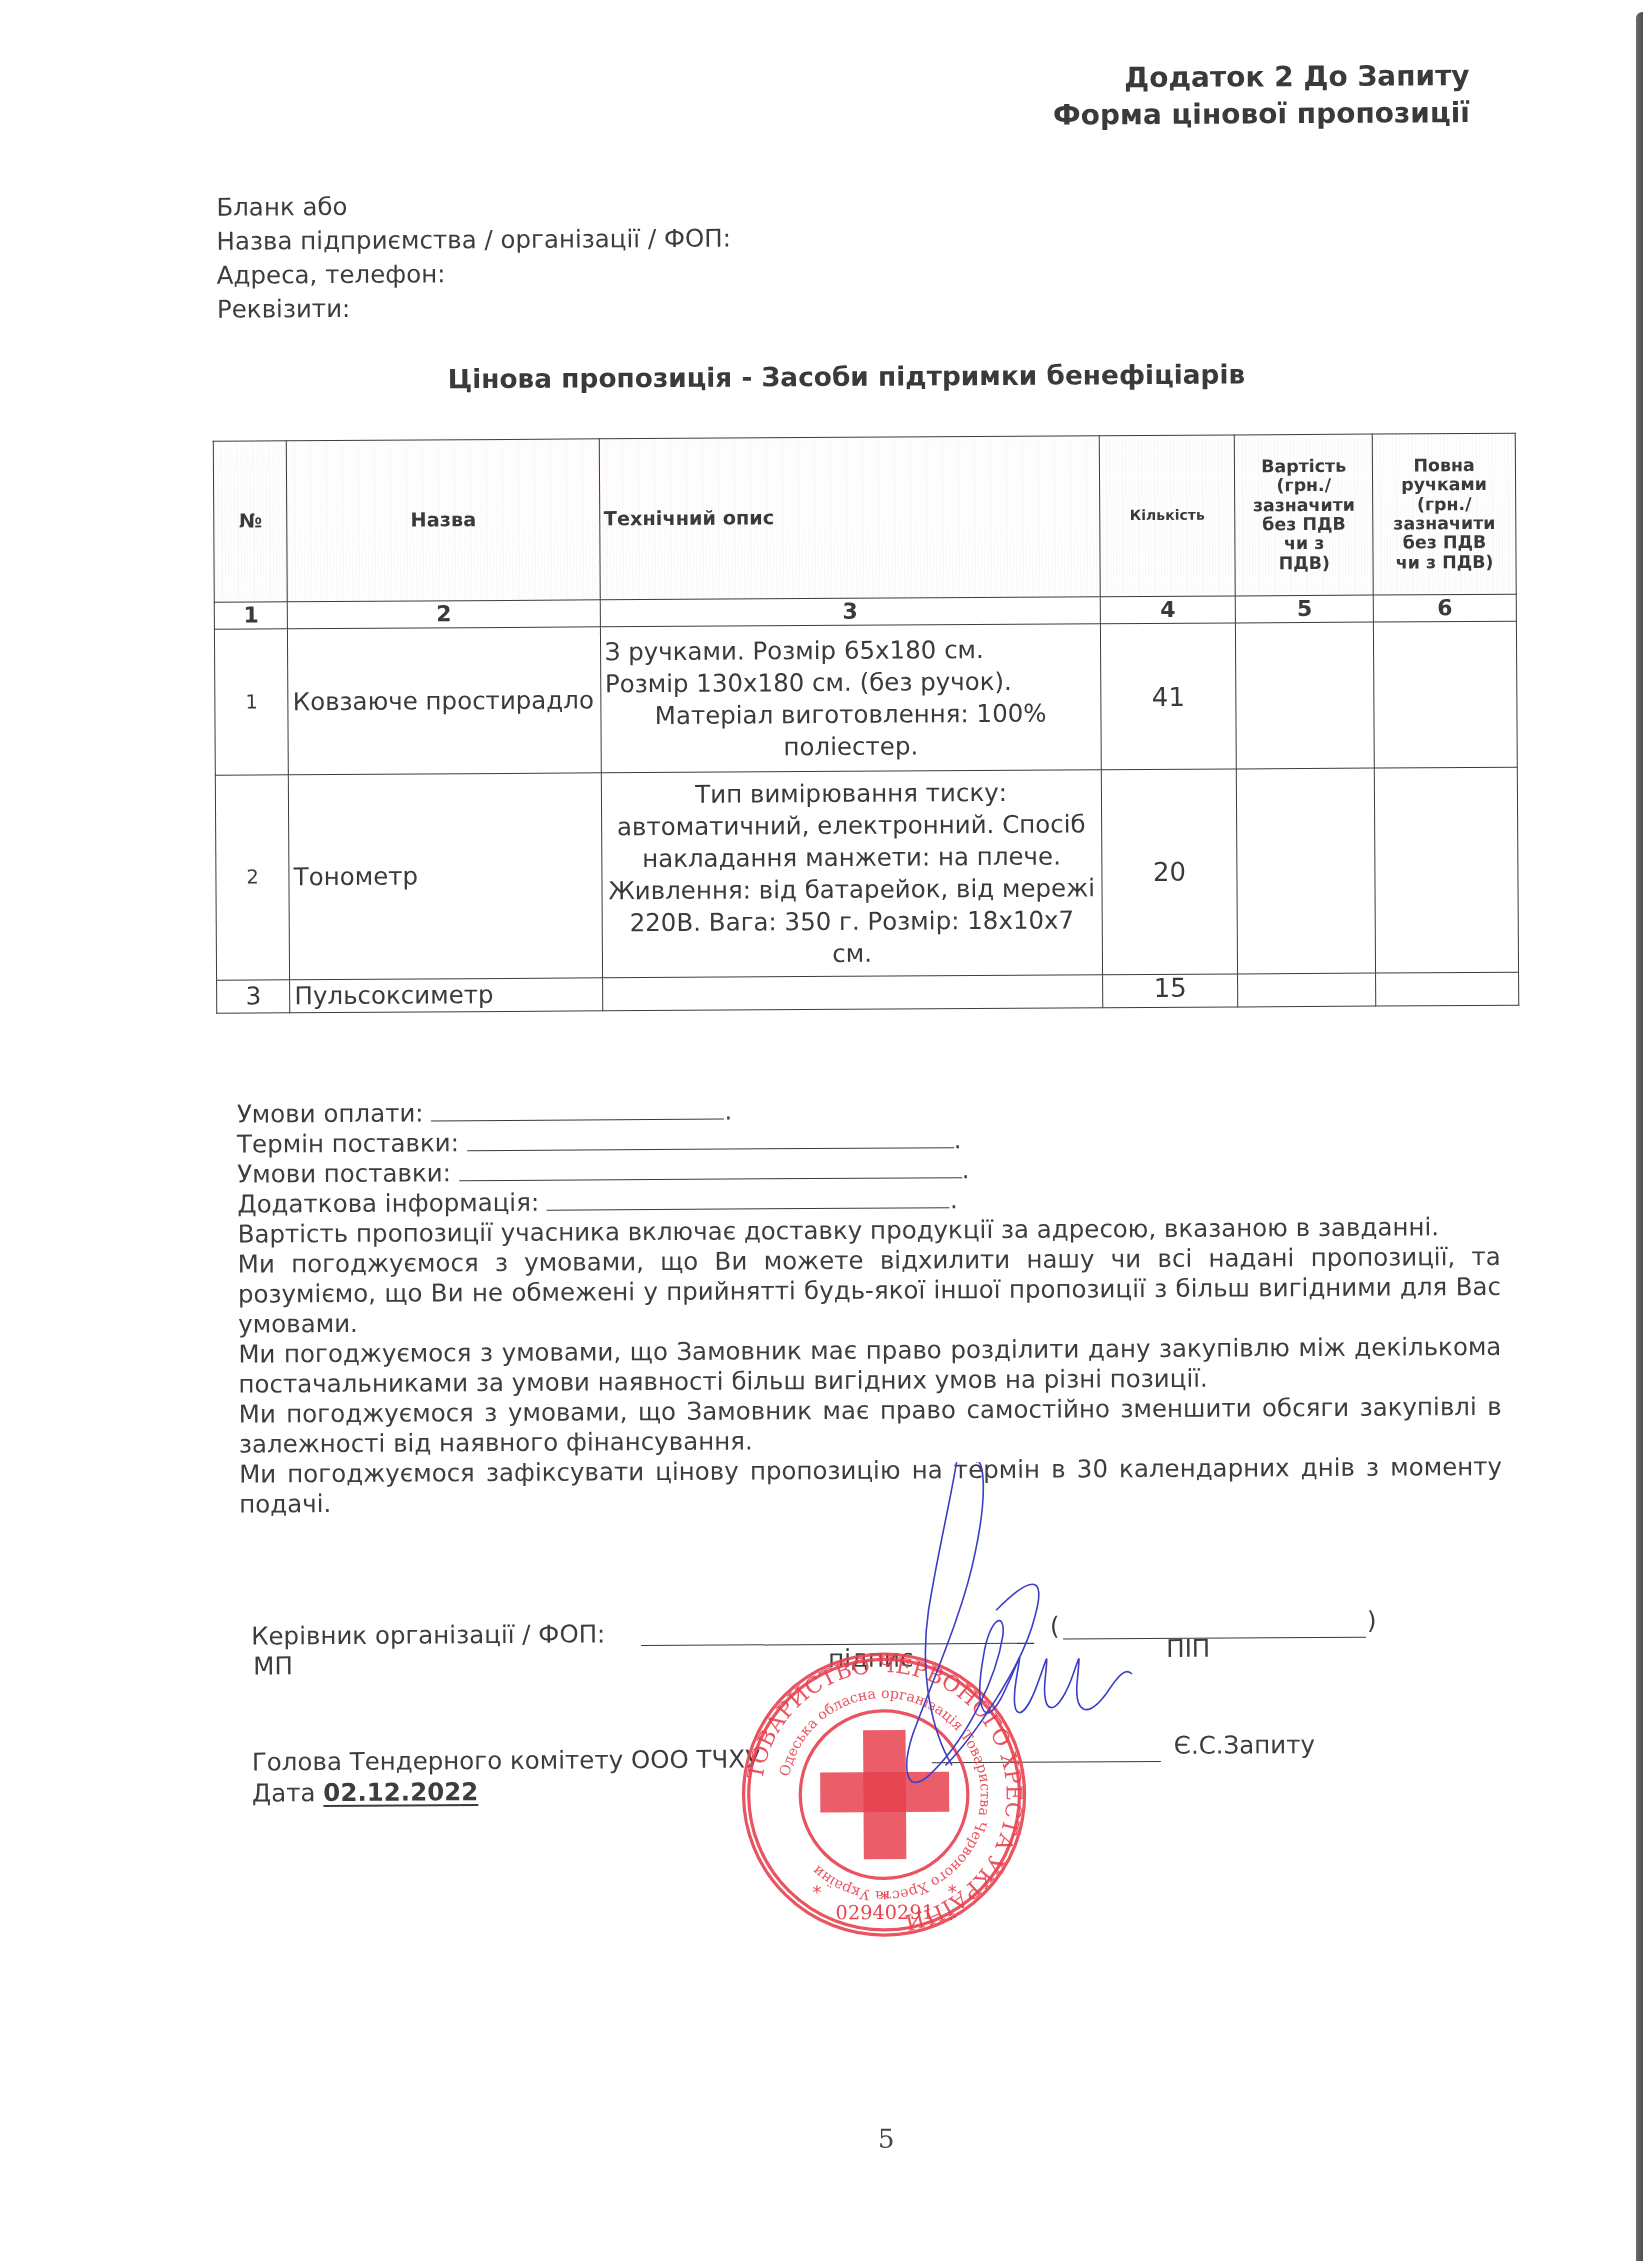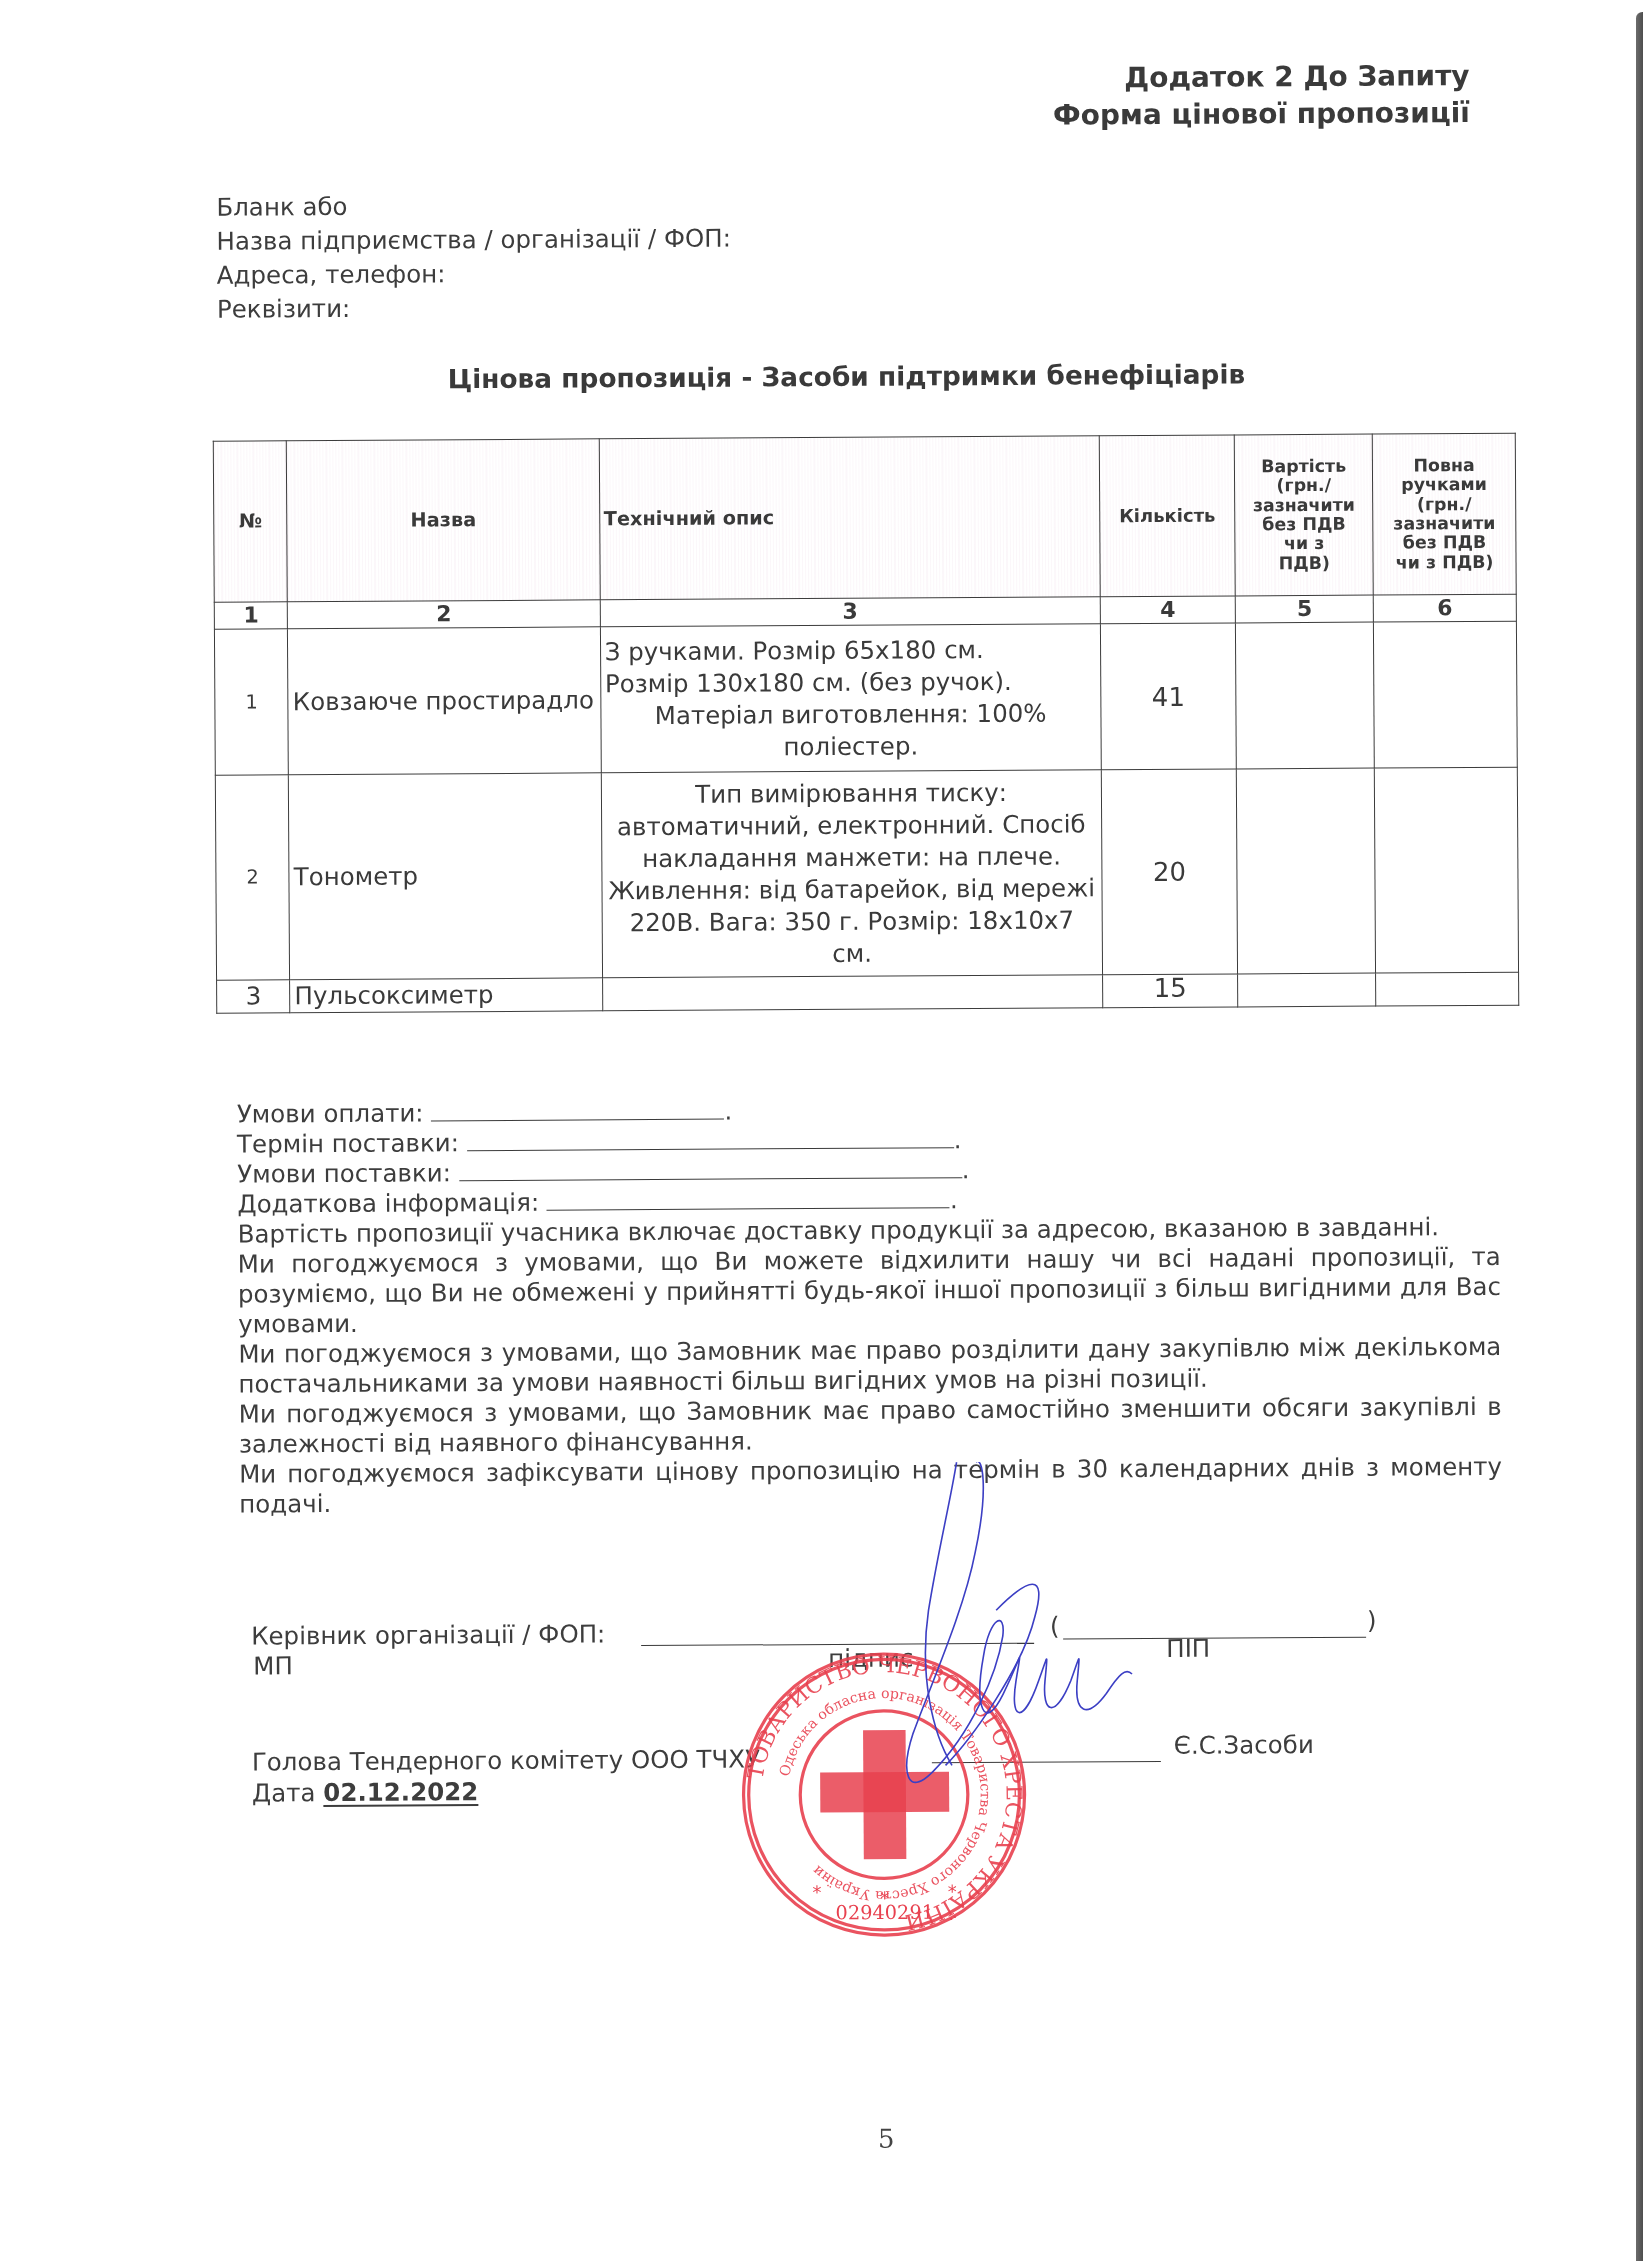--- a/index.html
+++ b/index.html
@@ -120,21 +120,21 @@
         <col class="c-desc">
         <col class="c-qty">
         <col class="c-v1">
         <col class="c-v2">
     </colgroup>
     <tbody>
         <tr class="hdr-row">
       <th style="text-align:center;font-size:19.3px;">№</th>
       <th style="text-align:center;font-size:19.3px;">Назва</th>
       <th style="text-align:left;font-size:19.3px;">Технічний опис</th>
-      <th style="text-align:center;font-size:18px;">Кількість</th>
+      <th style="text-align:center;font-size:14px;">Кількість</th>
       <th style="text-align:center;">
         <div>Вартість</div>
         <div class="normal">(грн./ зазначити</div>
         <div>без ПДВ</div>
         <div><span class="normal">чи з</span></div>
         <div><span>ПДВ</span><span class="normal">)</span></div>
       </th>
       <th style="text-align:center;">
         <div>Повна ручками</div>
         <div class="normal">(грн./ зазначити</div>
@@ -210,21 +210,21 @@
     <div class="abs" style="left:0; top:0;">Керівник організації / ФОП:</div>
     <div class="abs blank-line" style="left:390px; top:6.4px; width:393px;"></div>
     <div class="abs" style="left:799px; top:-5.2px;">(</div>
     <div class="abs blank-line" style="left:812px; top:2.6px; width:303px;"></div>
     <div class="abs" style="left:1116px; top:-9px;">)</div>
     <div class="abs" style="left:2px; top:30px;">МП</div>
     <div class="abs" style="left:577px; top:26px;">підпис</div>
     <div class="abs" style="left:915px; top:18px;">ПІП</div>
     <div class="abs" style="left:0; top:126px;">Голова Тендерного комітету ООО ТЧХУ</div>
     <div class="abs blank-line" style="left:680px; top:126px; width:229px;"></div>
-    <div class="abs" style="left:922px; top:115px;">Є.С.Засоби</div>
+    <div class="abs" style="left:922px; top:115px;">Є.С.Запиту</div>
     <div class="abs" style="left:0; top:157px;">
       <span>Дата</span>
       <span class="underline">02.12.2022</span>
     </div>
   </div>
 
   <svg class="stamp" viewBox="0 0 450 450">
     <defs>
       <path id="outerArc" d="M 225,225 m -190,0 a 190,190 0 1,1 380,0 a 190,190 0 1,1 -380,0"></path>
       <path id="innerArc" d="M 225,225 m -150,0 a 150,150 0 1,1 300,0 a 150,150 0 1,1 -300,0"></path>

